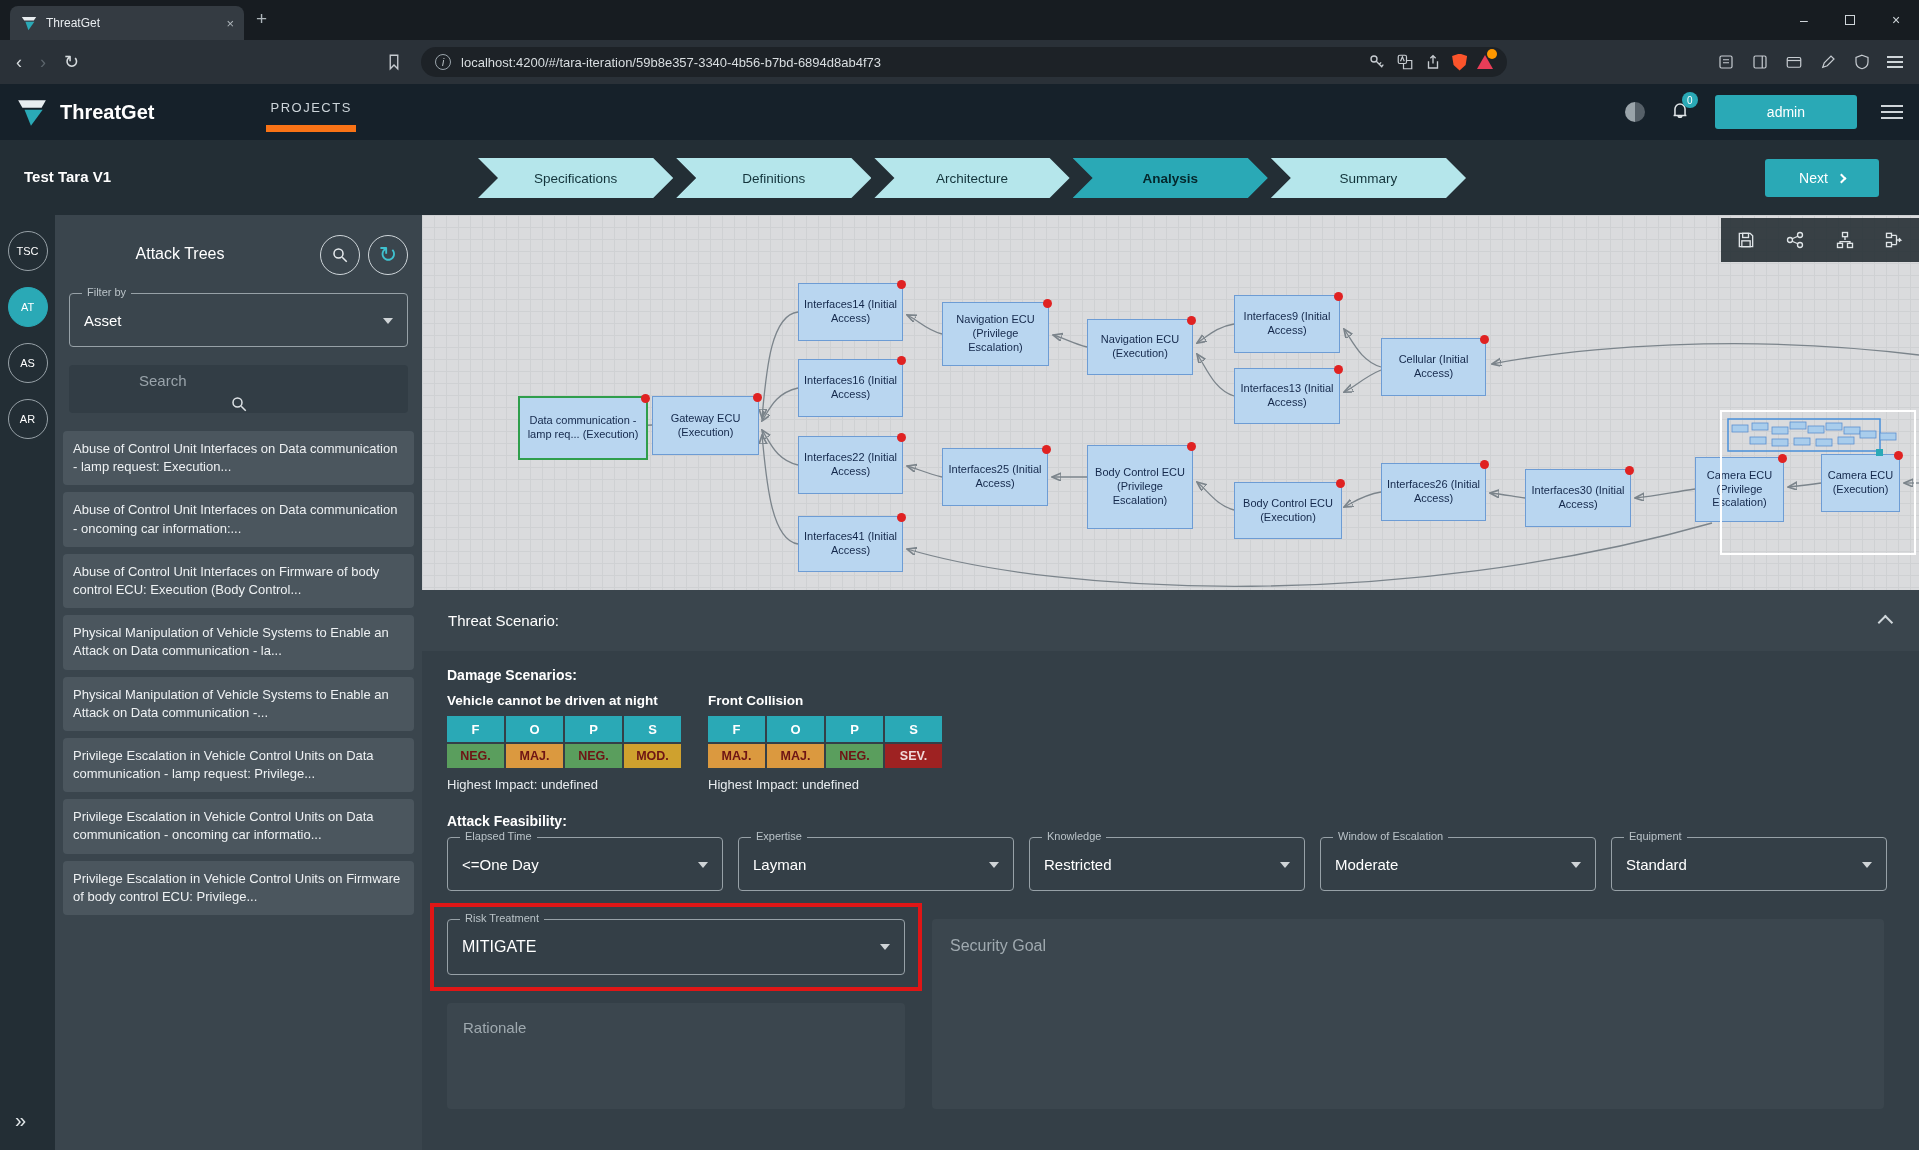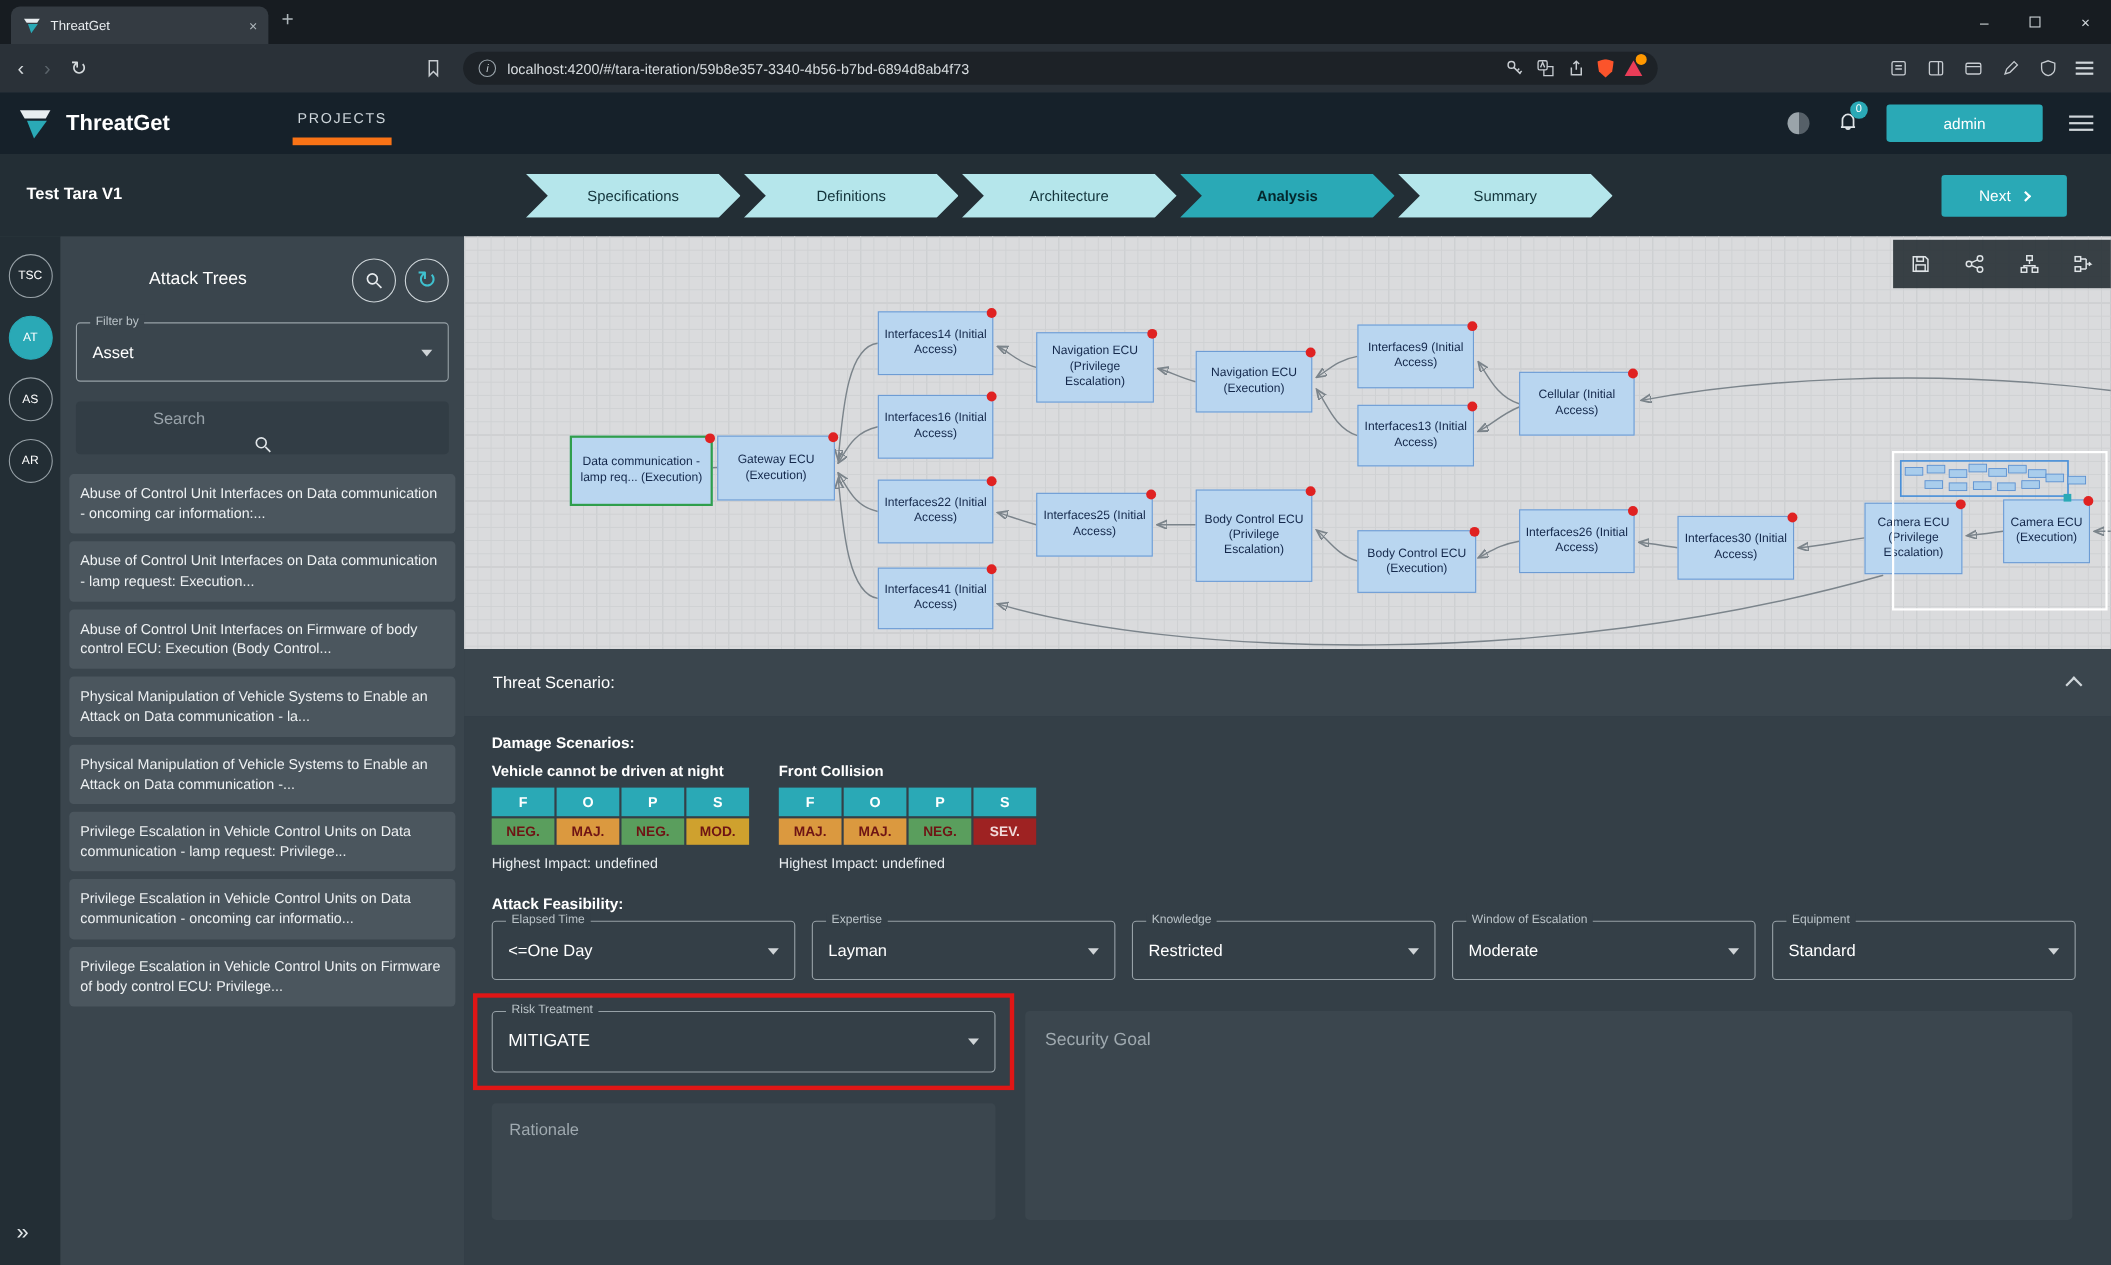--- a/index.html
+++ b/index.html
@@ -288,22 +288,22 @@
       <span class="caret"></span>
     </div>
     <div class="searchbox">
       <input placeholder="Search" style="">
       <svg width="18" height="18" viewBox="0 0 24 24" fill="none" stroke="#dfe4e7" stroke-width="2">
           <circle cx="10" cy="10" r="6"></circle>
           <line x1="15" y1="15" x2="21" y2="21"></line>
         </svg>
     </div>
     <div class="treelist">
+      <div class="treeitem">Abuse of Control Unit Interfaces on Data communication - lamp request: Execution...</div>
       <div class="treeitem">Abuse of Control Unit Interfaces on Data communication - oncoming car information:...</div>
-      <div class="treeitem">Abuse of Control Unit Interfaces on Data communication - lamp request: Execution...</div>
       <div class="treeitem">Abuse of Control Unit Interfaces on Firmware of body control ECU: Execution (Body Control...</div>
       <div class="treeitem">Physical Manipulation of Vehicle Systems to Enable an Attack on Data communication - la...</div>
       <div class="treeitem">Physical Manipulation of Vehicle Systems to Enable an Attack on Data communication -...</div>
       <div class="treeitem">Privilege Escalation in Vehicle Control Units on Data communication - lamp request: Privilege...</div>
       <div class="treeitem">Privilege Escalation in Vehicle Control Units on Data communication - oncoming car informatio...</div>
       <div class="treeitem">Privilege Escalation in Vehicle Control Units on Firmware of body control ECU: Privilege...</div>
     </div>
   </div>
 
   <div class="diagram">

